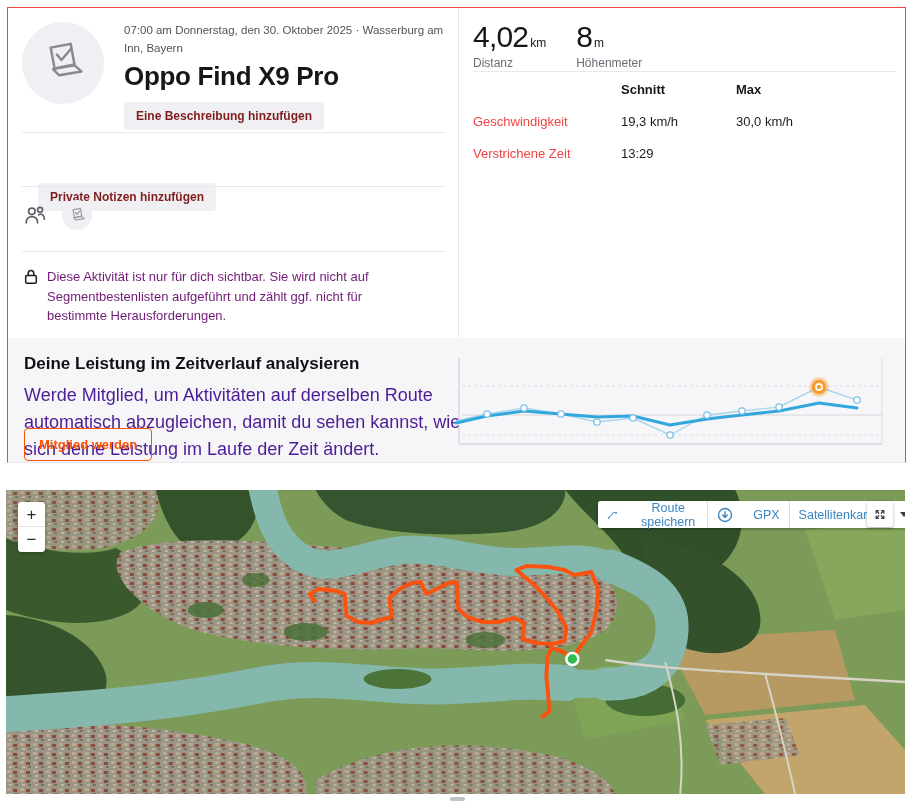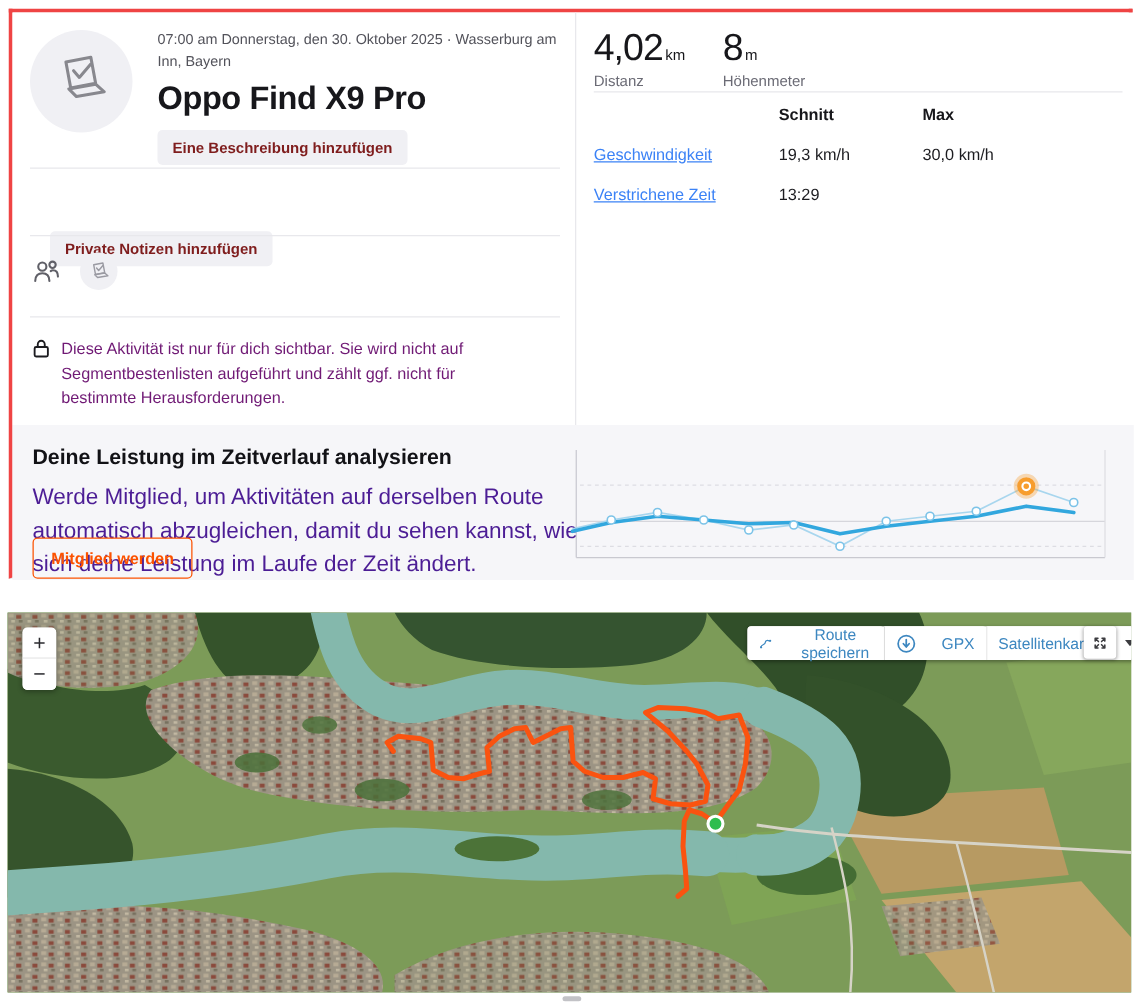--- a/index.html
+++ b/index.html
@@ -1,17 +1,17 @@
 <!DOCTYPE html>
 <html><head>
 <meta charset="utf-8">
 <style>
   html,body{margin:0;padding:0;}
   body{width:914px;height:802px;background:#fff;font-family:"Liberation Sans",sans-serif;color:#1c1c20;position:relative;overflow:hidden;}
-  .container{position:absolute;left:7px;top:7px;width:899px;height:456px;border:3px solid #ef4444;border-bottom:1px solid #e8e8ec;background:#fff;box-sizing:border-box;}
+  .container{position:absolute;left:7px;top:7px;width:899px;height:456px;border:1px solid #ef4444;border-bottom:1px solid #e8e8ec;background:#fff;box-sizing:border-box;}
   
   .main-card{position:absolute;left:0;top:0;width:897px;height:330px;background:#fff;}
   .left-col{position:absolute;left:0;top:0;width:450px;height:330px;border-right:1px solid #e8e8ec;}
   .avatar{position:absolute;left:14px;top:14px;width:82px;height:82px;border-radius:50%;background:#f0f0f4;display:flex;align-items:center;justify-content:center;}
   .head-text{position:absolute;left:116px;top:14px;width:322px;}
   .date-line{font-size:11.5px;color:#52525a;line-height:1.55;}
   .activity-title{font-size:26px;font-weight:700;color:#17171b;margin:3px 0 0 0;letter-spacing:-.3px;}
   .chip-btn{display:inline-block;background:#f0f0f4;border:none;border-radius:4px;padding:7px 12px;font-size:12px;font-weight:700;color:#7f1d1d;font-family:inherit;cursor:pointer;}
   .desc-btn{margin-top:10px;}
   .hline{position:absolute;height:1px;background:#e8e8ec;}
@@ -22,21 +22,21 @@
   .privacy p{margin:0;font-size:13px;line-height:1.5;color:#701a75;width:372px;}
   .privacy .lk{margin-top:2px;flex:none;}
   
   .right-col{position:absolute;left:451px;top:0;width:446px;height:330px;}
   .stats-row{position:absolute;left:14px;top:12px;display:flex;gap:30px;}
   .stat .val{font-size:30px;font-weight:400;color:#17171b;letter-spacing:-.8px;}
   .stat .unit{font-size:12px;letter-spacing:0;margin-left:2px;}
   .stat .lbl{font-size:12px;color:#6b6b75;margin-top:2px;}
   .dtable{position:absolute;left:14px;top:74px;display:grid;grid-template-columns:148px 115px 150px;row-gap:17px;font-size:13px;}
   .dt-h{font-weight:700;color:#17171b;}
-  .dt-l{color:#3b82f6;text-decoration:underline;}
+  .dt-l{color:#ef4444;}
   
   .upsell{position:absolute;left:0;top:330px;width:897px;height:124px;background:#f6f6f9;}
   .upsell-text{position:absolute;left:16px;top:16px;width:420px;}
   .upsell-title{font-size:17px;font-weight:700;color:#121216;margin:0;}
   .upsell-body{font-size:18px;line-height:1.5;color:#4c1d95;margin:8px 0 0 0;width:438px;}
   .cta-btn{position:absolute;left:16px;top:90px;background:transparent;border:1px solid #fc5200;color:#fc5200;font-weight:700;font-size:13px;border-radius:4px;padding:8px 14px;font-family:inherit;cursor:pointer;}
   .spark-wrap{position:absolute;left:440px;top:18px;width:448px;height:96px;}
   
   .map{position:absolute;left:6px;top:490px;width:899px;height:304px;background:#6f8f4f;overflow:hidden;}
   .map svg.terrain{position:absolute;left:0;top:0;}

